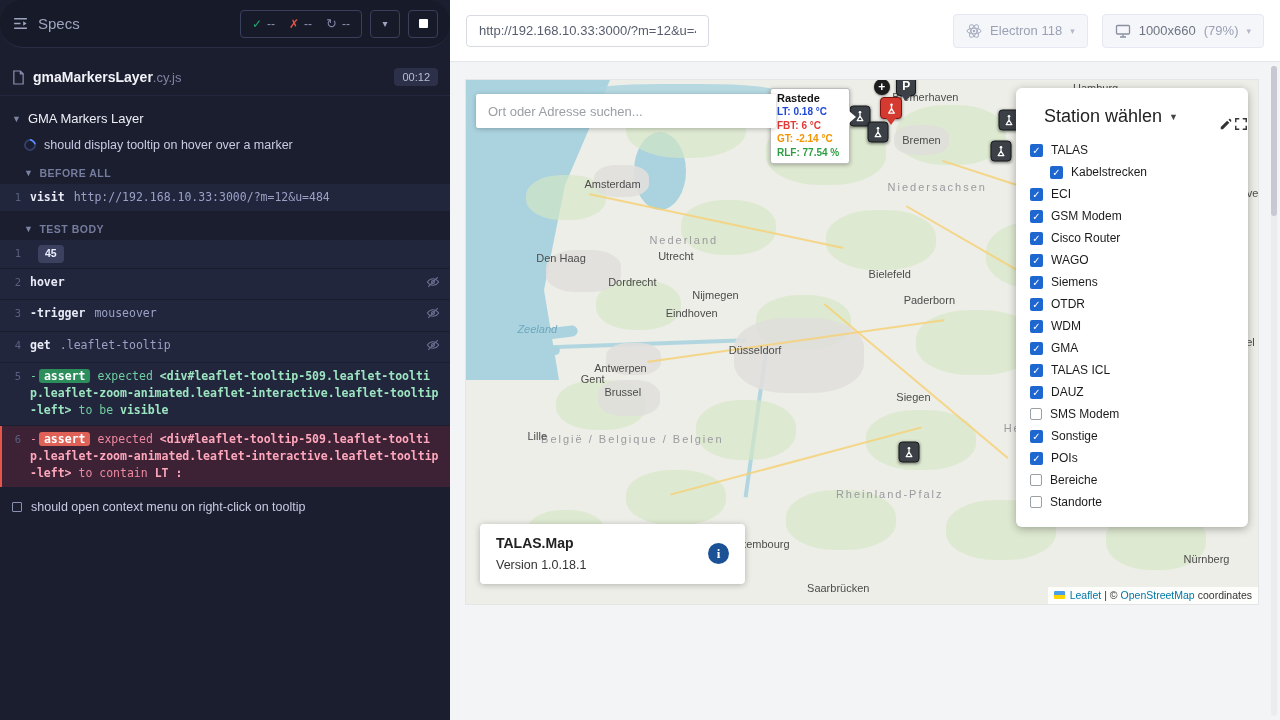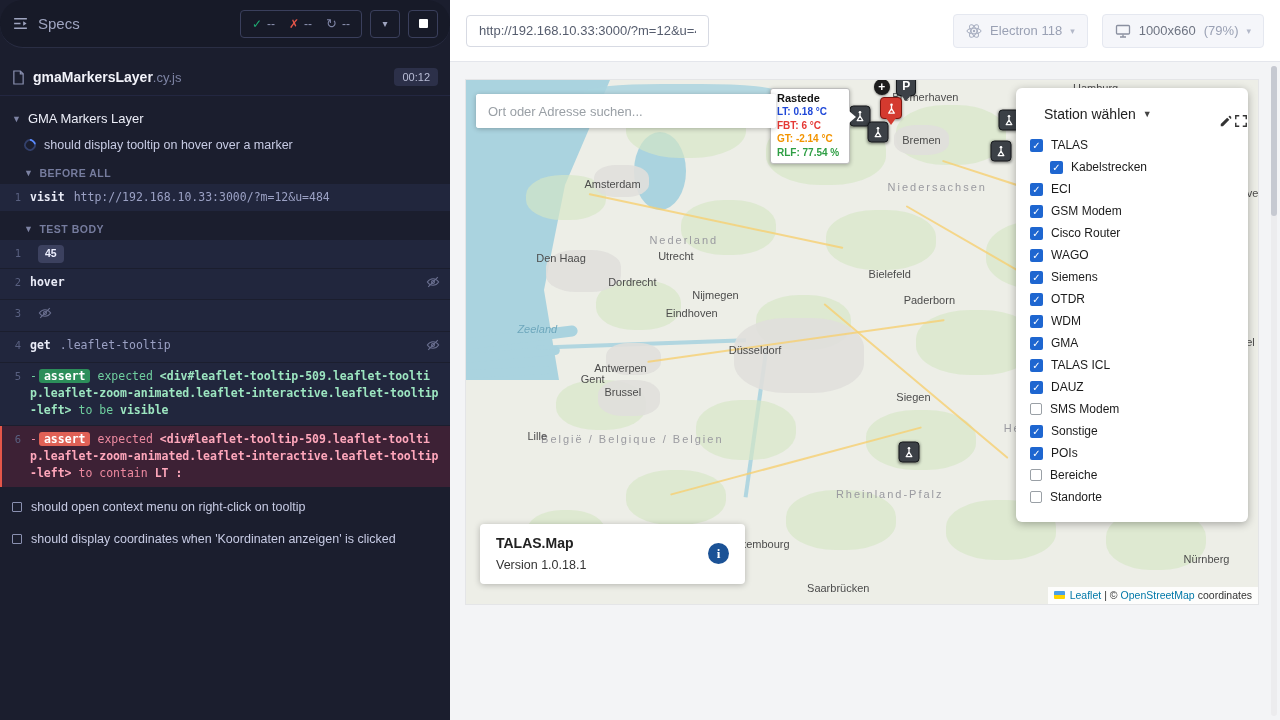--- a/index.html
+++ b/index.html
@@ -81,21 +81,21 @@
   .search-box input{position:static;width:100%;height:100%;border:none;outline:none;padding:0 12px;font-size:13px;color:#333;border-radius:3px;font-family:"Liberation Sans",sans-serif;}
   .search-box input::placeholder{color:#9aa0a6;}
 
   .map-tooltip{left:304px;top:8px;width:80px;background:#fff;border:1px solid #bdbdbd;border-radius:3px;padding:3px 6px 4px;box-shadow:0 1px 4px rgba(0,0,0,.3);z-index:4;font-size:10px;}
   .map-tooltip::after{content:"";position:absolute;left:100%;top:22px;border:6px solid transparent;border-left:7px solid #fff;border-right:0;}
   .tt-title{position:static;display:block;font-weight:bold;font-size:11px;color:#111;margin-bottom:1px;}
   .tt-row{position:static;display:block;font-weight:bold;line-height:1.35;}
 
   .station-panel{left:550px;top:8px;width:232px;background:#fff;border-radius:6px;box-shadow:0 2px 8px rgba(0,0,0,.3);z-index:5;padding:12px 0 14px;}
   .sp-header{position:static;display:flex;align-items:center;padding:6px 14px 12px 28px;gap:7px;}
-  .sp-title{position:static;font-size:14px;color:#222;}
+  .sp-title{position:static;font-size:18px;color:#222;}
   .sp-caret{position:static;font-size:9px;color:#444;}
   .sp-icons{position:static;margin-left:auto;display:flex;gap:15px;align-items:center;}
   .sp-icons span{position:static;display:flex;cursor:pointer;}
   .st-list{position:static;display:block;}
   .st-row{position:static;display:flex;align-items:center;gap:8px;padding:0 14px;min-height:22px;font-size:12px;color:#1b1b1b;cursor:pointer;}
   .st-row.indent{padding-left:34px;}
   .cb{position:static;width:13px;height:13px;border-radius:2px;flex:none;text-align:center;}
   .cb.on{background:#1e66d0;color:#fff;font-size:10px;line-height:13px;}
   .cb.off{background:#fff;border:1.5px solid #9aa0a6;width:12px;height:12px;}
   .st-label{position:static;}
@@ -195,20 +195,21 @@
           <span class="cmd-num">2</span>
           <div class="cmd-main"><span class="method">hover</span></div>
           <span class="eye"><svg width="14" height="14" viewBox="0 0 16 16" fill="none" stroke="#6b7090" stroke-width="1.2">
               <path d="M1.5 8s2.6-3.8 6.5-3.8S14.5 8 14.5 8s-2.6 3.8-6.5 3.8S1.5 8 1.5 8z"></path>
               <circle cx="8" cy="8" r="1.7"></circle>
               <line x1="2.5" y1="13.5" x2="13.5" y2="2.5"></line>
             </svg></span>
         </div>
         <div class="cmd">
           <span class="cmd-num">3</span>
+          <div class="cmd-main"><span class="method">-trigger</span><span class="msg">mouseover</span></div>
           <span class="eye"><svg width="14" height="14" viewBox="0 0 16 16" fill="none" stroke="#6b7090" stroke-width="1.2">
               <path d="M1.5 8s2.6-3.8 6.5-3.8S14.5 8 14.5 8s-2.6 3.8-6.5 3.8S1.5 8 1.5 8z"></path>
               <circle cx="8" cy="8" r="1.7"></circle>
               <line x1="2.5" y1="13.5" x2="13.5" y2="2.5"></line>
             </svg></span>
         </div>
         <div class="cmd">
           <span class="cmd-num">4</span>
           <div class="cmd-main"><span class="method">get</span><span class="msg">.leaflet-tooltip</span></div>
           <span class="eye"><svg width="14" height="14" viewBox="0 0 16 16" fill="none" stroke="#6b7090" stroke-width="1.2">
@@ -224,24 +225,20 @@
         <div class="cmd failed">
           <span class="cmd-num">6</span>
           <div class="cmd-main"><span class="dash">-</span><span class="pill">assert</span><span>expected </span><b>&lt;div#leaflet-tooltip-509.leaflet-tooltip.leaflet-zoom-animated.leaflet-interactive.leaflet-tooltip-left&gt;</b><span> to contain </span><b>LT :</b></div>
         </div>
       </div>
 
     <div id="pending-tests">
         <div class="pend-row">
           <span class="pend-box"></span>
           <span>should open context menu on right-click on tooltip</span>
-        </div>
-        <div class="pend-row">
-          <span class="pend-box"></span>
-          <span>should display coordinates when 'Koordinaten anzeigen' is clicked</span>
         </div>
       </div>
   </div>
 </aside>
 
 <main class="app">
   <div class="app-header">
     <input class="url-input" type="text" value="http://192.168.10.33:3000/?m=12&amp;u=484" style="">
     <div class="spacer"></div>
     <div class="hdr-select">

